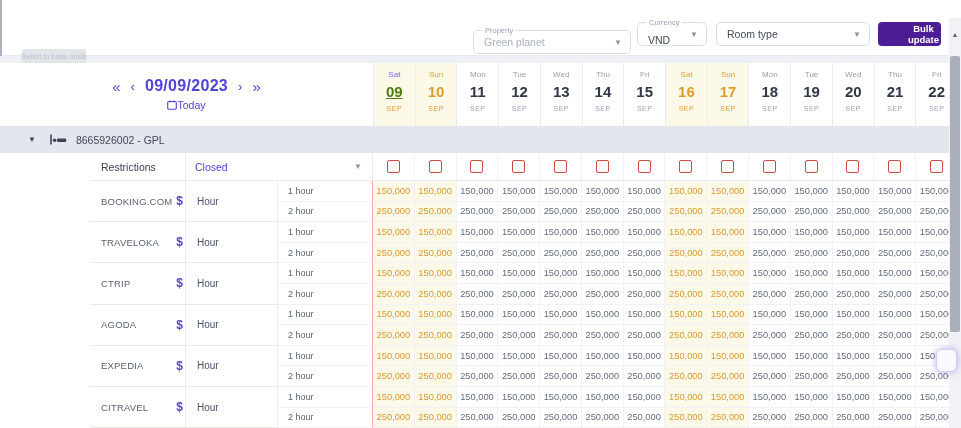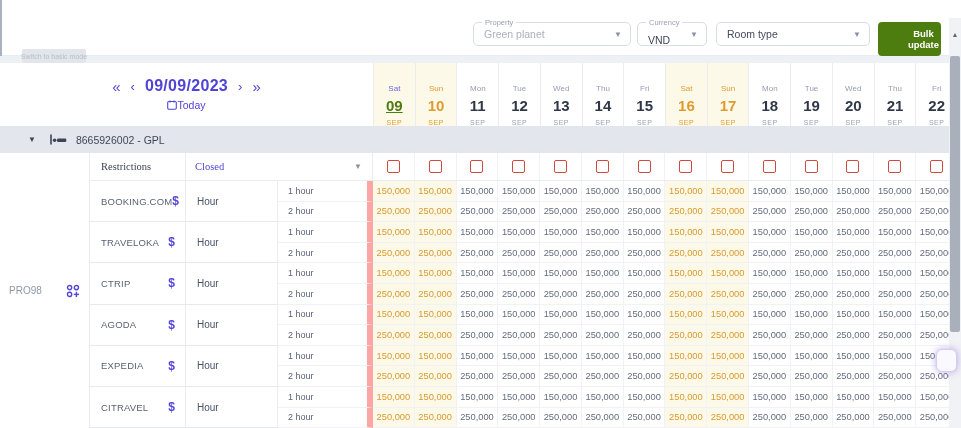--- a/index.html
+++ b/index.html
@@ -17,42 +17,42 @@
   .toggle { position:relative; width:28px; height:15px; cursor:pointer; }
   .toggle .track { position:absolute; left:0; top:2.5px; width:26px; height:10px; border-radius:5px; background:#a39af0; }
   .toggle .knob { position:absolute; right:0; top:0.5px; width:14px; height:14px; border-radius:50%; background:#5746d6; box-shadow:0 1px 2px rgba(0,0,0,.25); }
 
   .mode-tooltip { position:absolute; left:22px; top:49px; width:64px; height:14px; background:#e2e5ea; border-radius:2px; font-size:7px; color:#b6bcc8; display:flex; align-items:center; justify-content:center; white-space:nowrap; z-index:5; }
 
   .sel { position:absolute; top:22px; height:24px; border:1px solid #d9dee6; border-radius:5px; background:#fff; display:flex; align-items:center; }
   .sel .flabel { position:absolute; top:-5px; left:8px; font-size:7.5px; color:#9aa2b3; background:#fff; padding:0 3px; }
   .sel .val { font-size:10.5px; padding-left:10px; }
   .sel .caret { position:absolute; right:8px; top:7px; font-size:8px; color:#8a93a5; }
-  .sel-property { left:473px; width:158px; }
+  .sel-property { left:473px; width:158px;margin-top:8px; }
   .sel-property .val { color:#aab0bc; }
   .sel-currency { left:637px; width:70px;text-align:right; }
   .sel-currency .val { color:#3d4554;margin-top:12px; }
   .sel-room { left:716px; width:154px; }
   .sel-room .val { color:#434b5c; }
 
-  .bulk-btn { position:absolute; left:878px; top:22px; width:63px; height:34px; background:#4d7c0f; color:#fff; border:none; border-radius:4px; font-size:9.5px; font-weight:700; cursor:pointer; font-family:"Liberation Sans",sans-serif;padding-left:28px; }
+  .bulk-btn { position:absolute; left:878px; top:22px; width:63px; height:24px; background:#4c1d95; color:#fff; border:none; border-radius:4px; font-size:9.5px; font-weight:700; cursor:pointer; font-family:"Liberation Sans",sans-serif;padding-left:28px; }
 
   .strip { position:absolute; left:0; top:56px; width:961px; height:7px; background:#edf0f4; }
 
   
   .date-nav { position:absolute; left:0; top:63px; width:373px; height:63px; background:#fff; }
   .nav-row { position:absolute; left:0; top:14px; width:100%; display:flex; align-items:center; justify-content:center; gap:10px; color:#5244d8; }
   .nav-arrow { font-size:15px; cursor:pointer; line-height:1; }
   .nav-arrow.single { font-size:13px; }
   .nav-date { font-size:16px; font-weight:700; color:#4f43d8; letter-spacing:.3px; }
   .today-row { position:absolute; left:0; top:36px; width:100%; display:flex; align-items:center; justify-content:center; color:#5244d8; font-size:10.5px; cursor:pointer; }
 
   
   .calendar { position:absolute; left:373px; top:63px; width:585px; height:63px; display:flex; border-left:1px solid #e9ecf1; }
-  .cal-col { width:41.79px; height:63px; border-right:1px solid #e9ecf1; display:flex; flex-direction:column; align-items:center; padding-top:21px; background:#fff; cursor:pointer; }
+  .cal-col { width:41.79px; height:63px; border-right:1px solid #e9ecf1; display:flex; flex-direction:column; align-items:center; padding-top:7px; background:#fff; cursor:pointer; }
   .cal-col.weekend { background:#fdf9e9; }
   .cal-dow { font-size:8px; color:#959db0; }
   .cal-day { font-size:15px; font-weight:700; color:#2f3748; margin-top:4px; }
   .cal-mon { font-size:7px; color:#9aa2b3; margin-top:5px; letter-spacing:.5px; }
   .cal-col.weekend .cal-dow, .cal-col.weekend .cal-day, .cal-col.weekend .cal-mon { color:#df9c2e; }
   .cal-col.selected .cal-dow { color:#6e63e0; }
   .cal-col.selected .cal-day { color:#4d7c0f;text-decoration:underline; }
   .cal-col.selected .cal-mon { color:#df9c2e; }
 
   
@@ -61,35 +61,35 @@
   .group-bed { margin-left:14px; display:flex; align-items:center; }
   .group-title { margin-left:9px; font-size:10.5px; color:#3f4757; }
 
   
   .left-cell { position:absolute; left:0; top:153px; width:90px; height:275px; background:#fff; border-right:1px solid #e9ecf1; display:flex; align-items:center; justify-content:space-between; padding:0 9px; }
   .plan-code { font-size:10px; color:#8f97a8; }
   .plan-icon { cursor:pointer; display:flex; }
 
   .table-body { position:absolute; left:90px; top:153px; width:868px; height:275px; }
 
-  .restr-row { display:flex; height:28px; border-bottom:1px solid #e9ecf1;font-family:Liberation Serif, serif; }
+  .restr-row { display:flex; height:28px; border-bottom:1px solid #e9ecf1; }
   .restr-label-cell { width:96px; border-right:1px solid #e9ecf1; display:flex; align-items:center; padding-left:11px; font-size:10.5px; color:#3b4355; }
   .restr-closed-cell { width:187px; border-right:1px solid #e9ecf1; display:flex; align-items:center; padding-left:9px; font-size:10.5px; color:#5244d8; position:relative; cursor:pointer; }
   .restr-closed-cell .caret { position:absolute; right:10px; top:9px; font-size:8px; color:#8a93a5; }
   .cb-cell { width:41.79px; border-right:1px solid #f0f2f6; display:flex; align-items:center; justify-content:center; }
   .cb { width:13px; height:13px; border:1.8px solid #cf4a41; border-radius:2px; background:#fff; cursor:pointer; }
 
   .ch-block { display:flex; height:41.2px; }
-  .ch-name-cell { width:96px; border-right:1px solid #e9ecf1; border-bottom:1px solid #e6e9ef; display:flex; align-items:center; justify-content:space-between; padding:0 10px 0 11px; }
+  .ch-name-cell { width:96px; border-right:1px solid #e9ecf1; border-bottom:1px solid #e6e9ef; display:flex; align-items:center; justify-content:space-between; padding:0 2px 0 11px; }
   .ch-name { font-size:9.5px; color:#5a6274; letter-spacing:.2px; }
   .dollar-icon { font-size:12px; font-weight:700; color:#5244d8; cursor:pointer; }
   .ch-type-cell { width:92px; border-right:1px solid #e9ecf1; border-bottom:1px solid #e6e9ef; display:flex; align-items:center; padding-left:11px; font-size:10px; color:#49536a; }
   .ch-rows { flex:1; display:flex; flex-direction:column; }
   .sub-row { display:flex; height:20.6px; }
-  .sub-label-cell { width:95px; border-right:6px solid #fca5a5; border-bottom:1px solid #f0f2f6; display:flex; align-items:center; padding-left:10px; font-size:9px; color:#5a6274; }
+  .sub-label-cell { width:95px; border-right:1px solid #fca5a5; border-bottom:1px solid #f0f2f6; display:flex; align-items:center; padding-left:10px; font-size:9px; color:#5a6274; }
   .val-cell { width:41.79px; border-right:1px solid #f0f2f6; border-bottom:1px solid #f0f2f6; display:flex; align-items:center; justify-content:center; font-size:9.3px; color:#646c7e; cursor:text; }
   .val-cell.weekend { background:#fdf9e9; color:#d89a2e; }
 
   
   .sb-up { position:absolute; left:949px; top:18px; width:12px; height:32px; background:#f1f2f5; display:flex; align-items:center; justify-content:center; font-size:7px; color:#5e6574; z-index:8; cursor:pointer; }
   .sb-track { position:absolute; left:949px; top:50px; width:12px; height:378px; background:#f1f2f5; z-index:8; }
   .sb-thumb { position:absolute; left:950px; top:56px; width:10px; height:276px; background:#a9afbb; border-radius:2px; z-index:9; cursor:grab; }
 
   
   .chat-badge { position:absolute; left:936px; top:349px; width:21px; height:23px; background:#faf9fd; border:1px solid #d5cdee; border-radius:6px; box-shadow:0 0 7px rgba(124,94,220,.5); z-index:12; display:flex; align-items:center; justify-content:center; font-size:7px; color:#b9b3d6; cursor:pointer; }
@@ -222,32 +222,20 @@
     <span class="group-bed">
       <svg width="17" height="11" viewBox="0 0 17 11">
         <line x1="1" y1="0.5" x2="1" y2="10.5" stroke="#3d4457" stroke-width="1.6"></line>
         <circle cx="4.6" cy="6.2" r="1.8" fill="#3d4457"></circle>
         <rect x="7" y="4.6" width="9.3" height="3.4" rx="1.2" fill="#3d4457"></rect>
       </svg>
     </span>
     <span class="group-title">8665926002 - GPL</span>
   </div>
 
-  <div class="left-cell">
-    <span class="plan-code">PRO98</span>
-    <span class="plan-icon">
-      <svg width="14" height="14" viewBox="0 0 14 14">
-        <circle cx="3.6" cy="3.6" r="2.1" fill="none" stroke="#5244d8" stroke-width="1.4"></circle>
-        <circle cx="10.4" cy="3.6" r="2.1" fill="none" stroke="#5244d8" stroke-width="1.4"></circle>
-        <circle cx="3.6" cy="10.4" r="2.1" fill="none" stroke="#5244d8" stroke-width="1.4"></circle>
-        <line x1="10.4" y1="7.8" x2="10.4" y2="13" stroke="#5244d8" stroke-width="1.4"></line>
-        <line x1="7.8" y1="10.4" x2="13" y2="10.4" stroke="#5244d8" stroke-width="1.4"></line>
-      </svg>
-    </span>
-  </div>
 
   <div class="table-body">
     <div class="restr-row">
       <div class="restr-label-cell">Restrictions</div>
       <div class="restr-closed-cell">
         <span>Closed</span>
         <span class="caret">▼</span>
       </div>
       <div style="display:flex;">
           <div class="cb-cell">

